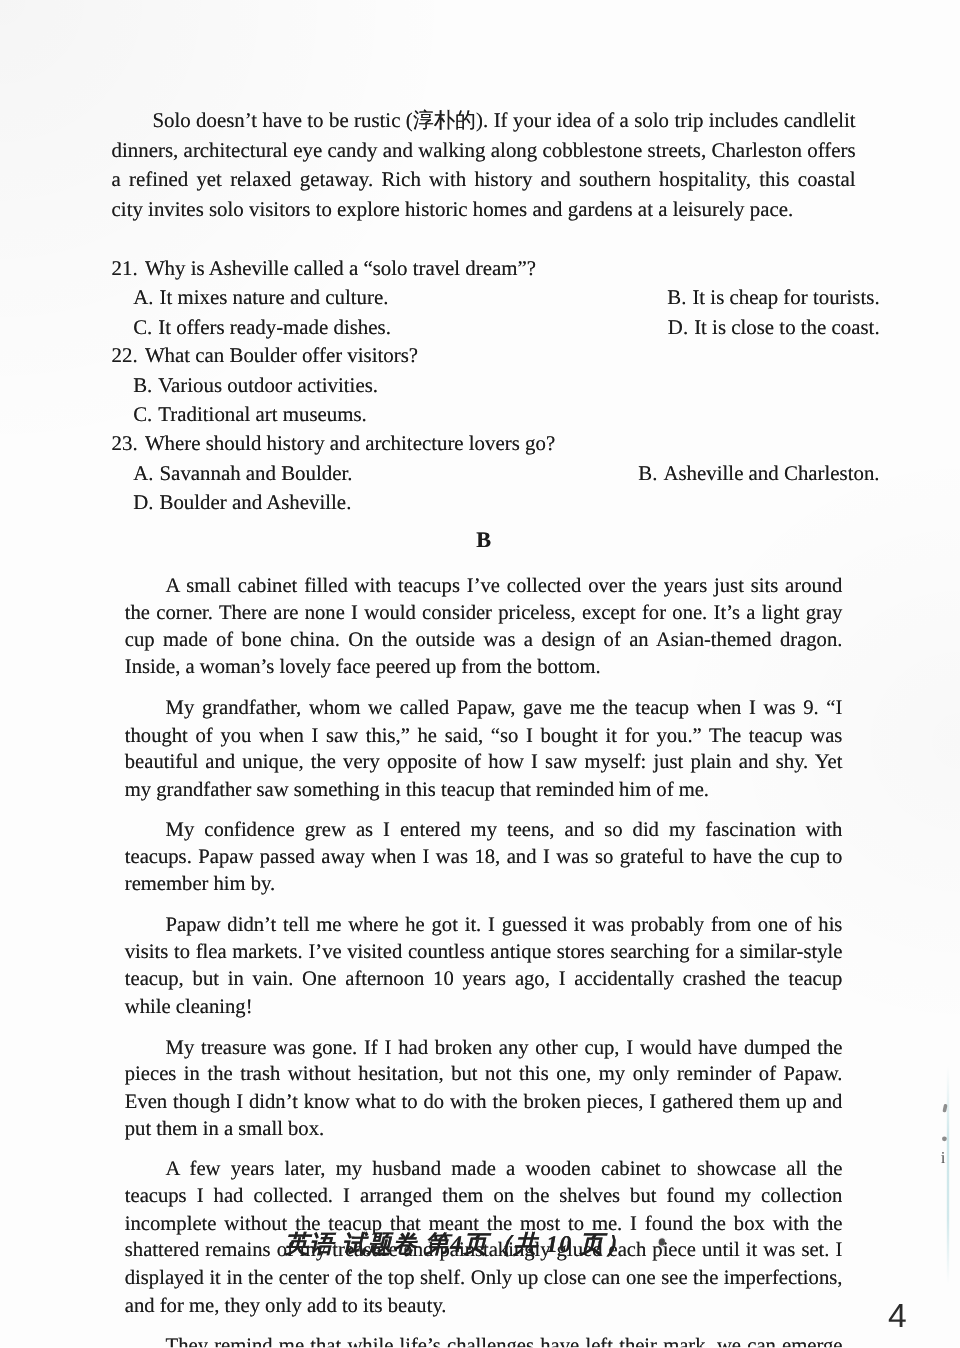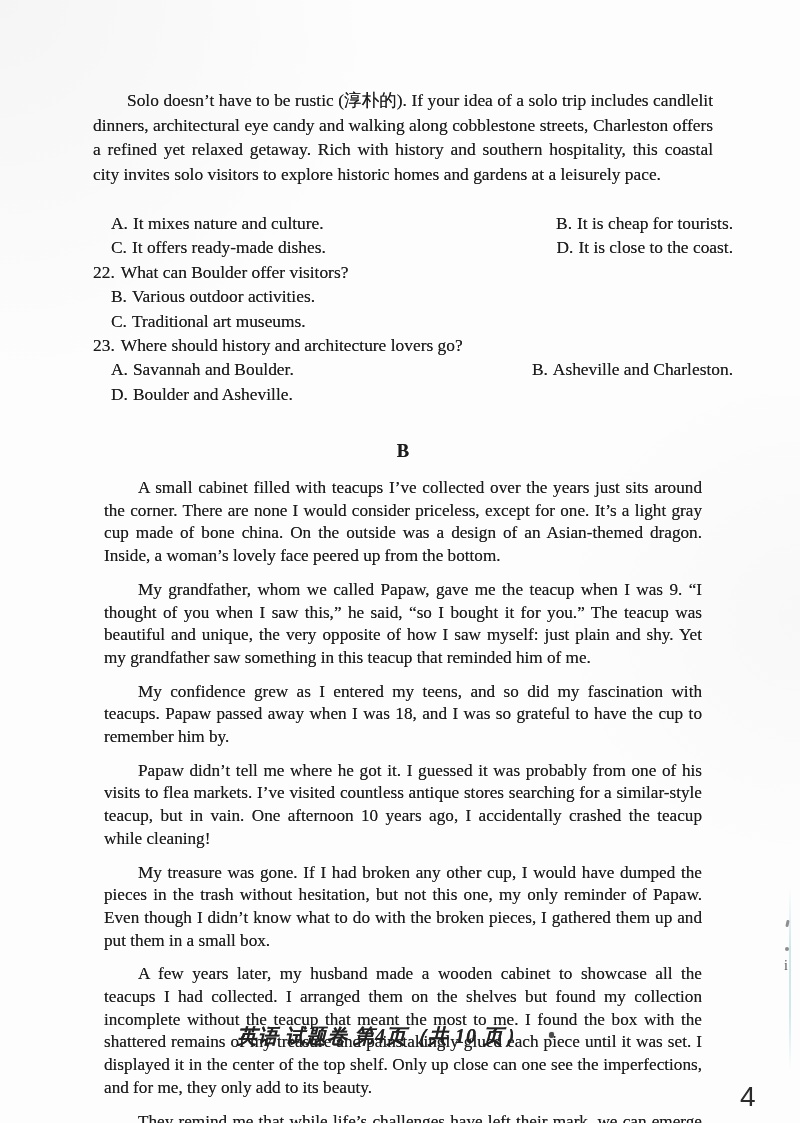--- a/index.html
+++ b/index.html
@@ -80,20 +80,21 @@
 </head>
 <body>
 
 <div class="sheet">
 
   <p class="intro scantext">Solo doesn’t have to be rustic (淳朴的). If your idea of a solo trip includes candlelit dinners, architectural eye candy and walking along cobblestone streets, Charleston offers a refined yet relaxed getaway. Rich with history and southern hospitality, this coastal city invites solo visitors to explore historic homes and gardens at a leisurely pace.</p>
 
   <div class="questions scantext">
 
     <div class="q">
+      <div class="q-line"><span class="q-num">21.</span><span>Why is Asheville called a “solo travel dream”?</span></div>
       <div class="opt-row">
         <div class="opt col1"><span class="opt-label">A.</span><span>It mixes nature and culture.</span></div>
         <div class="opt"><span class="opt-label">B.</span><span>It is cheap for tourists.</span></div>
       </div>
       <div class="opt-row">
         <div class="opt col1"><span class="opt-label">C.</span><span>It offers ready-made dishes.</span></div>
         <div class="opt"><span class="opt-label">D.</span><span>It is close to the coast.</span></div>
       </div>
     </div>
 

